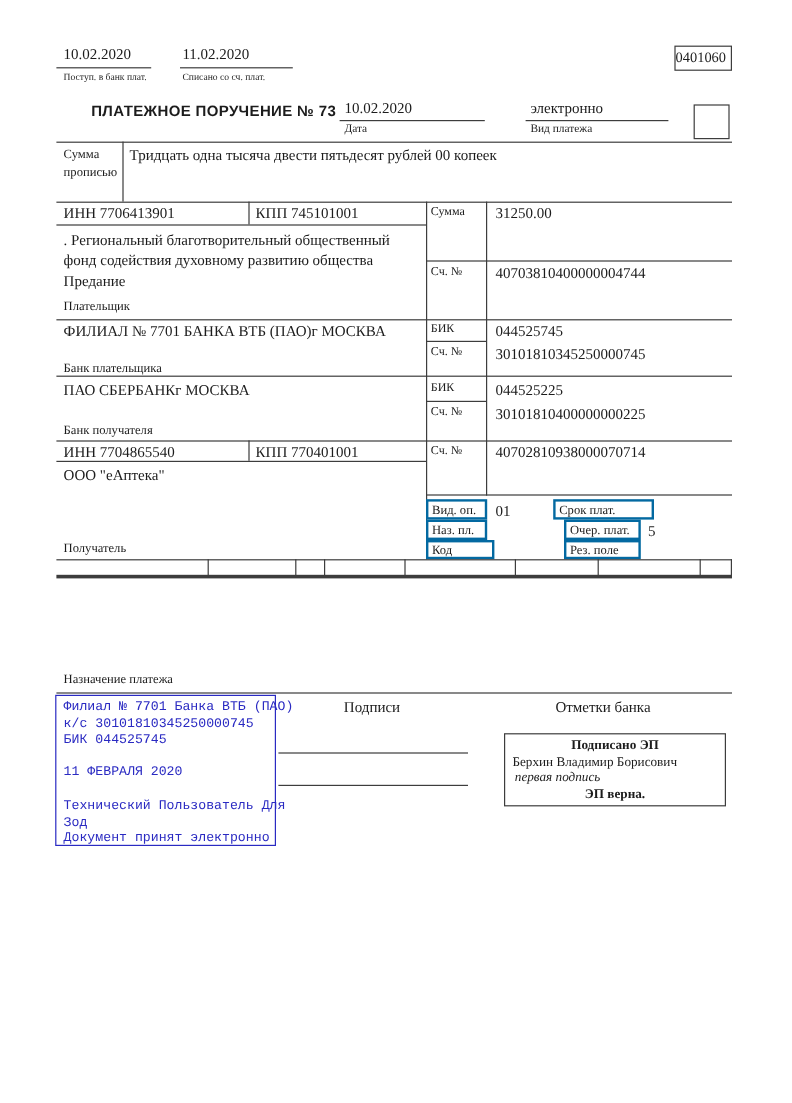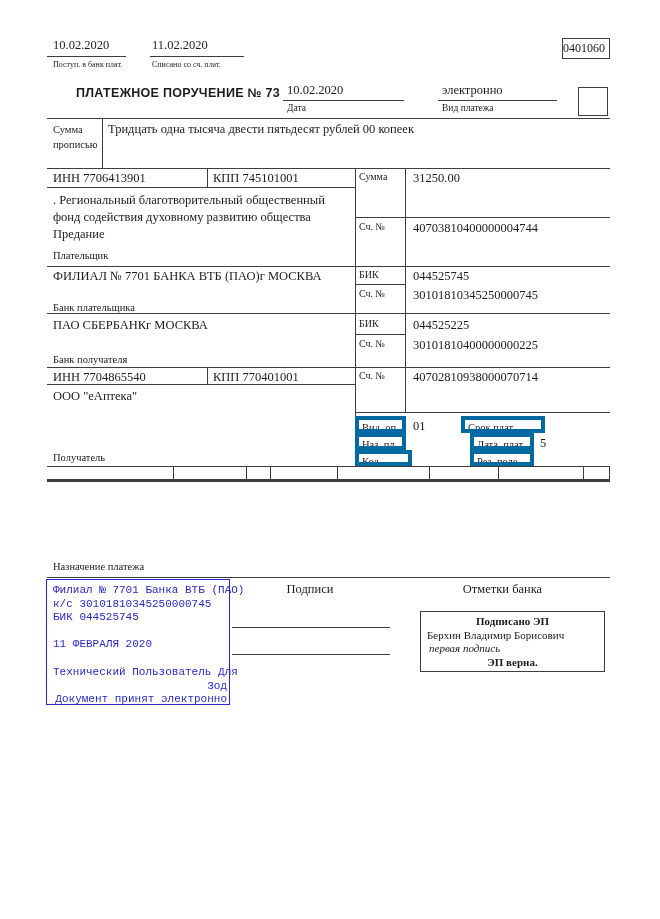--- a/index.html
+++ b/index.html
@@ -10,21 +10,21 @@
   .vl{position:absolute;width:1px;background:#3d3d3d;}
   .t{position:absolute;font-size:12.5px;white-space:nowrap;}
   .wrap{position:absolute;font-size:12.5px;line-height:17px;}
   .cl{position:absolute;font-size:10px;white-space:nowrap;}
   .sl{position:absolute;font-size:10.5px;white-space:nowrap;}
   .tiny{position:absolute;font-size:8px;white-space:nowrap;}
   .mid{position:absolute;font-size:9.5px;white-space:nowrap;}
   .title{position:absolute;font-family:"Liberation Sans","DejaVu Sans",sans-serif;
          font-weight:bold;font-size:12.5px;letter-spacing:.3px;white-space:nowrap;}
   .box{position:absolute;border:1.5px solid #3d3d3d;box-sizing:border-box;}
-  .lblbox{position:absolute;border:4px solid #0369a1;box-sizing:border-box;
+  .lblbox{position:absolute;border:2px solid #0369a1;box-sizing:border-box;
           font-size:10.5px;padding:2px 0 0 3px;white-space:nowrap;overflow:hidden;}
   .codebox{display:flex;align-items:center;justify-content:flex-start;font-size:12px;}
   .stamp{position:absolute;left:46px;top:579px;width:184px;height:126px;
          border:1.6px solid #2a2ac2;box-sizing:border-box;color:#2a2ac2;}
   .stamp .g{position:absolute;left:6px;right:2px;}
   .stamp-line{font-size:11px;line-height:13.5px;white-space:nowrap;min-height:13.5px;font-family:Liberation Mono, monospace;}
   .marks-box{position:absolute;left:420px;top:611px;width:185px;height:61px;
              border:1px solid #3d3d3d;box-sizing:border-box;font-size:11px;line-height:13.5px;}
   .mb1{margin-top:3px;text-align:center;font-weight:bold;}
   .mb2{margin-left:6px;}
@@ -109,21 +109,21 @@
   <div class="cl" style="left:359px;top:370px;">Сч. №</div>
   <div class="t" style="left:413px;top:370px;">40702810938000070714</div>
   <div class="t" style="left:53px;top:389px;">ООО "еАптека"</div>
   <div class="hl" style="left:355px;top:412px;width:255px;"></div>
 
   <div class="lblbox" style="left:355px;top:416px;width:51px;height:17px;">Вид. оп.</div>
   <div class="lblbox" style="left:355px;top:433px;width:51px;height:17px;">Наз. пл.</div>
   <div class="lblbox" style="left:355px;top:450px;width:57px;height:16px;">Код</div>
   <div class="t" style="left:413px;top:419px;">01</div>
   <div class="lblbox" style="left:461px;top:416px;width:84px;height:17px;">Срок плат.</div>
-  <div class="lblbox" style="left:470px;top:433px;width:64px;height:17px;">Дата. плат.</div>
+  <div class="lblbox" style="left:470px;top:433px;width:64px;height:17px;">Очер. плат.</div>
   <div class="lblbox" style="left:470px;top:450px;width:64px;height:16px;">Рез. поле</div>
   <div class="t" style="left:540px;top:436px;">5</div>
 
   <div class="sl" style="left:53px;top:452px;">Получатель</div>
   <div class="hl" style="left:47px;top:466px;width:563px;"></div>
 
   <div class="vl" style="left:173px;top:466px;height:14px;"></div>
   <div class="vl" style="left:246px;top:466px;height:14px;"></div>
   <div class="vl" style="left:270px;top:466px;height:14px;"></div>
   <div class="vl" style="left:337px;top:466px;height:14px;"></div>
@@ -138,21 +138,21 @@
 
   <div class="stamp">
     <div class="g" style="top:4px;">
       <div class="stamp-line">Филиал № 7701 Банка ВТБ (ПАО)</div>
       <div class="stamp-line">к/с 30101810345250000745</div>
       <div class="stamp-line">БИК 044525745</div>
     </div>
     <div class="g" style="top:58px;">
       <div class="stamp-line">11 ФЕВРАЛЯ 2020</div>
     </div>
-    <div class="g" style="top:86px;text-align:right;">
+    <div class="g" style="top:86px;">
       <div class="stamp-line">Технический Пользователь Для</div>
       <div class="stamp-line">Зод</div>
       <div class="stamp-line">Документ принят электронно</div>
     </div>
   </div>
 
   <div class="t ctr" style="left:395px;top:582px;width:215px;">Отметки банка</div>
   <div class="t ctr" style="left:225px;top:582px;width:170px;">Подписи</div>
 
   <div class="hl" style="left:232px;top:627px;width:158px;"></div>

